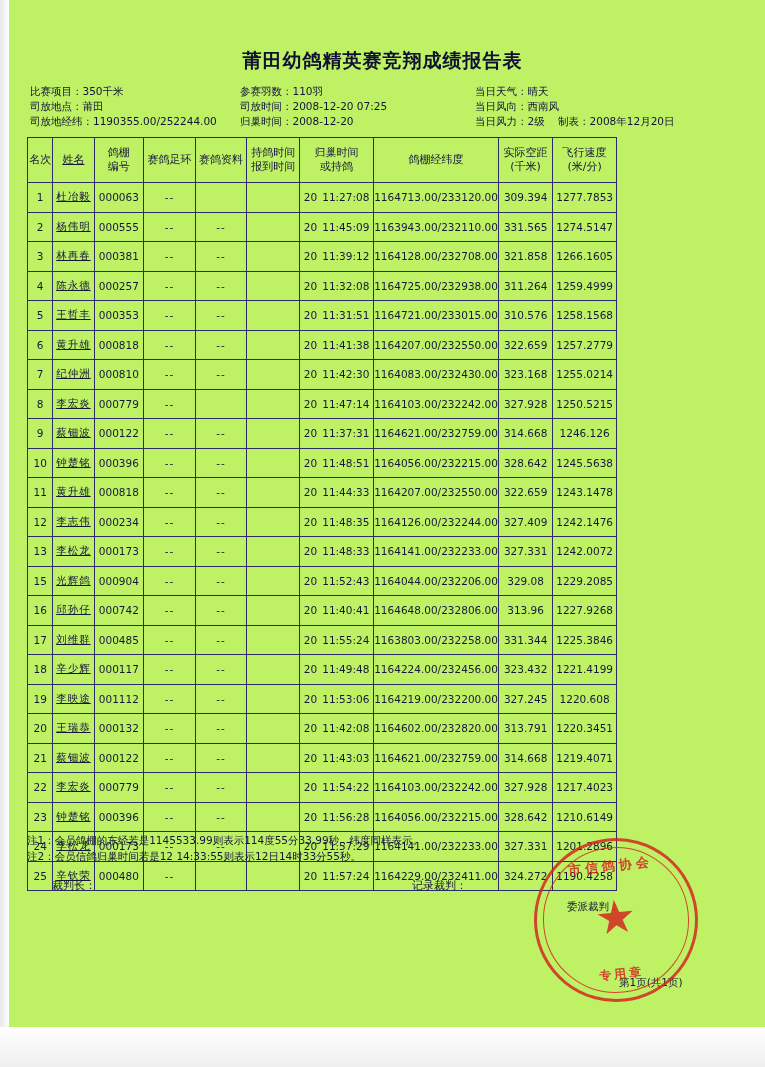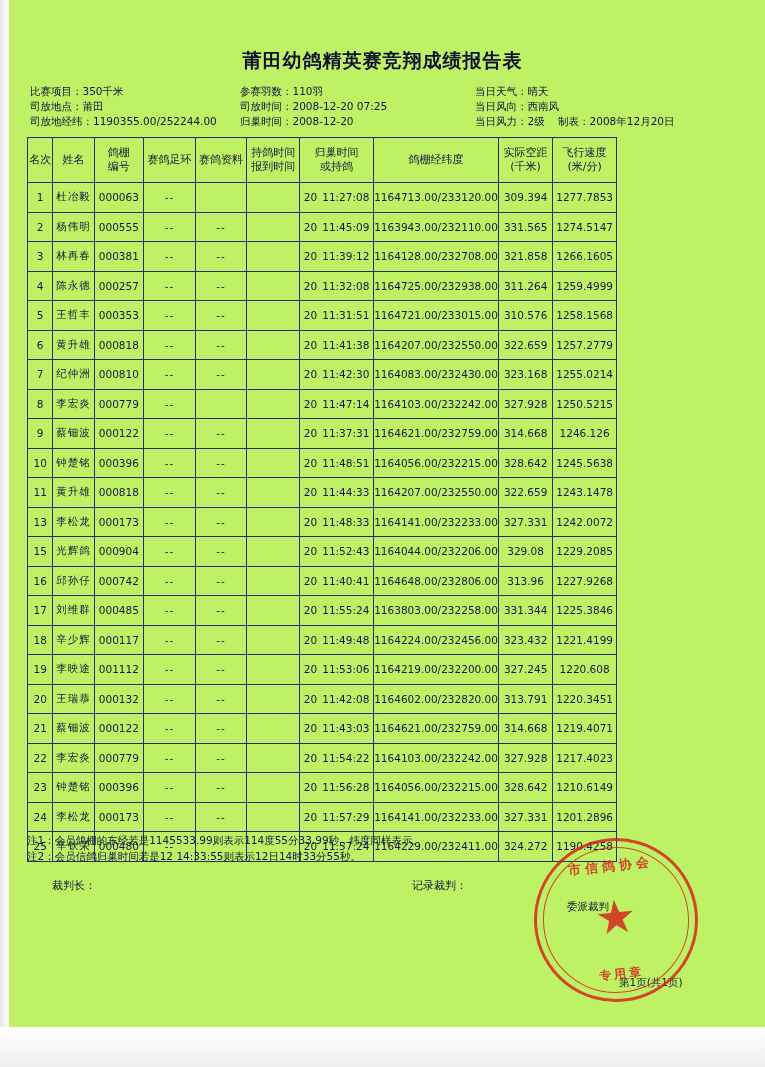--- a/index.html
+++ b/index.html
@@ -73,21 +73,21 @@
     height: 28.5px;
     font-weight: normal;
   }
   table.results thead th {
     height: 44px;
     font-size: 11px;
     line-height: 14px;
     font-weight: normal;
   }
   .c-rank { width: 34px; }
-  .c-name { width: 66px; }
+  .c-name { width: 66px; text-decoration: underline; }
   .c-loft { width: 56px; }
   .c-ring { width: 86px; margin-left: 37px; }
   .c-info { width: 86px; }
   .c-hold { width: 88px; }
   .c-arrive { width: 96px; }
   .c-coord { width: 124px; }
   .c-dist { width: 62px; }
   .c-speed { width: 68px; }
 
   td.dash { color: #16163c; letter-spacing: 1px; }
@@ -344,20 +344,32 @@
           <td class="c-loft">000818</td>
           <td class="c-ring dash">--</td>
           <td class="c-info dash">--</td>
           <td class="c-hold"></td>
           <td class="c-arrive arrive"><span class="d">20</span><span>11:44:33</span></td>
           <td class="c-coord">1164207.00/232550.00</td>
           <td class="c-dist">322.659</td>
           <td class="c-speed">1243.1478</td>
         </tr>
         <tr>
+          <td class="c-rank">12</td>
+          <td class="c-name name">李志伟</td>
+          <td class="c-loft">000234</td>
+          <td class="c-ring dash">--</td>
+          <td class="c-info dash">--</td>
+          <td class="c-hold"></td>
+          <td class="c-arrive arrive"><span class="d">20</span><span>11:48:35</span></td>
+          <td class="c-coord">1164126.00/232244.00</td>
+          <td class="c-dist">327.409</td>
+          <td class="c-speed">1242.1476</td>
+        </tr>
+        <tr>
           <td class="c-rank">13</td>
           <td class="c-name name">李松龙</td>
           <td class="c-loft">000173</td>
           <td class="c-ring dash">--</td>
           <td class="c-info dash">--</td>
           <td class="c-hold"></td>
           <td class="c-arrive arrive"><span class="d">20</span><span>11:48:33</span></td>
           <td class="c-coord">1164141.00/232233.00</td>
           <td class="c-dist">327.331</td>
           <td class="c-speed">1242.0072</td>

